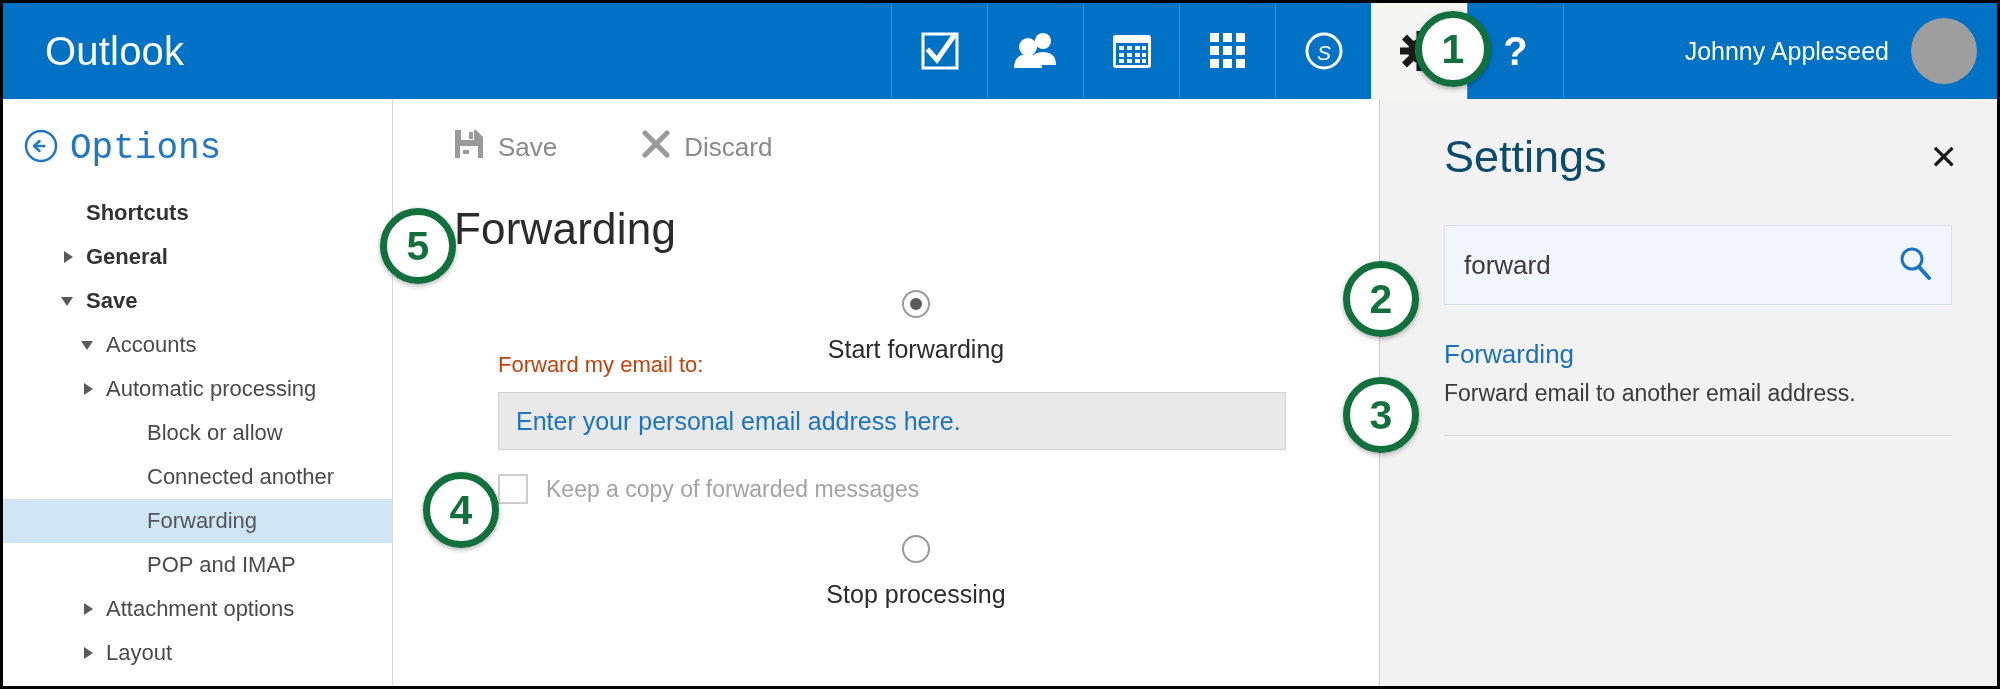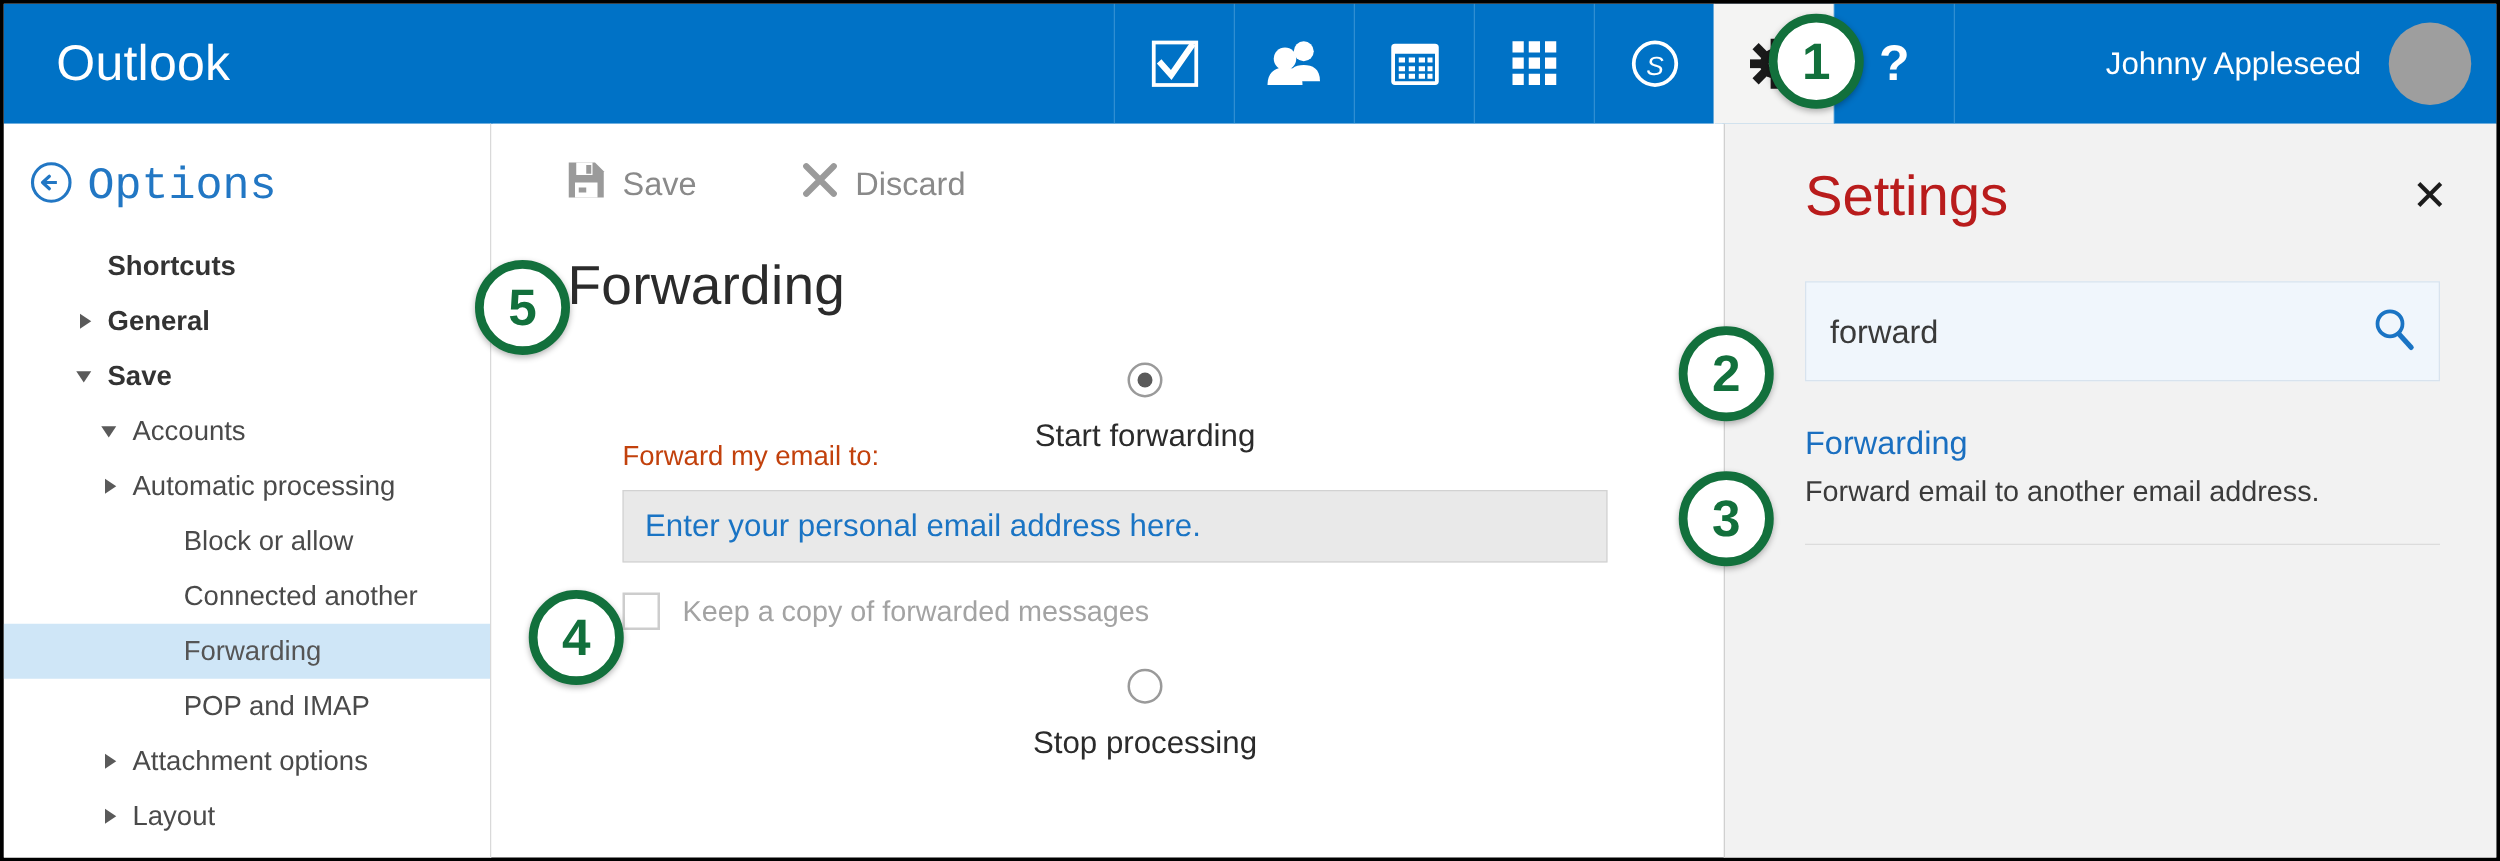--- a/index.html
+++ b/index.html
@@ -198,21 +198,21 @@
     position: absolute; left: 1376px; top: 96px;
     width: 623px; height: 592px;
     background: #f2f2f2;
     border-left: 1px solid #d0d0d0;
   }
   .settings-head {
     display: flex; align-items: center; justify-content: space-between;
     padding: 32px 44px 0 64px;
   }
   .settings-title {
-    font-size: 45px; font-weight: 400; color: #b91c1c;
+    font-size: 45px; font-weight: 400; color: #0c4a6e;
   }
   .close-x {
     font-size: 34px; color: #1b1b1b; line-height: 1;
   }
   .search-wrap {
     margin: 42px 0 0 64px;
     width: 508px; height: 80px;
     background: #f0f6fc;
     border: 1px solid #d8e3ee;
     display: flex; align-items: center;

